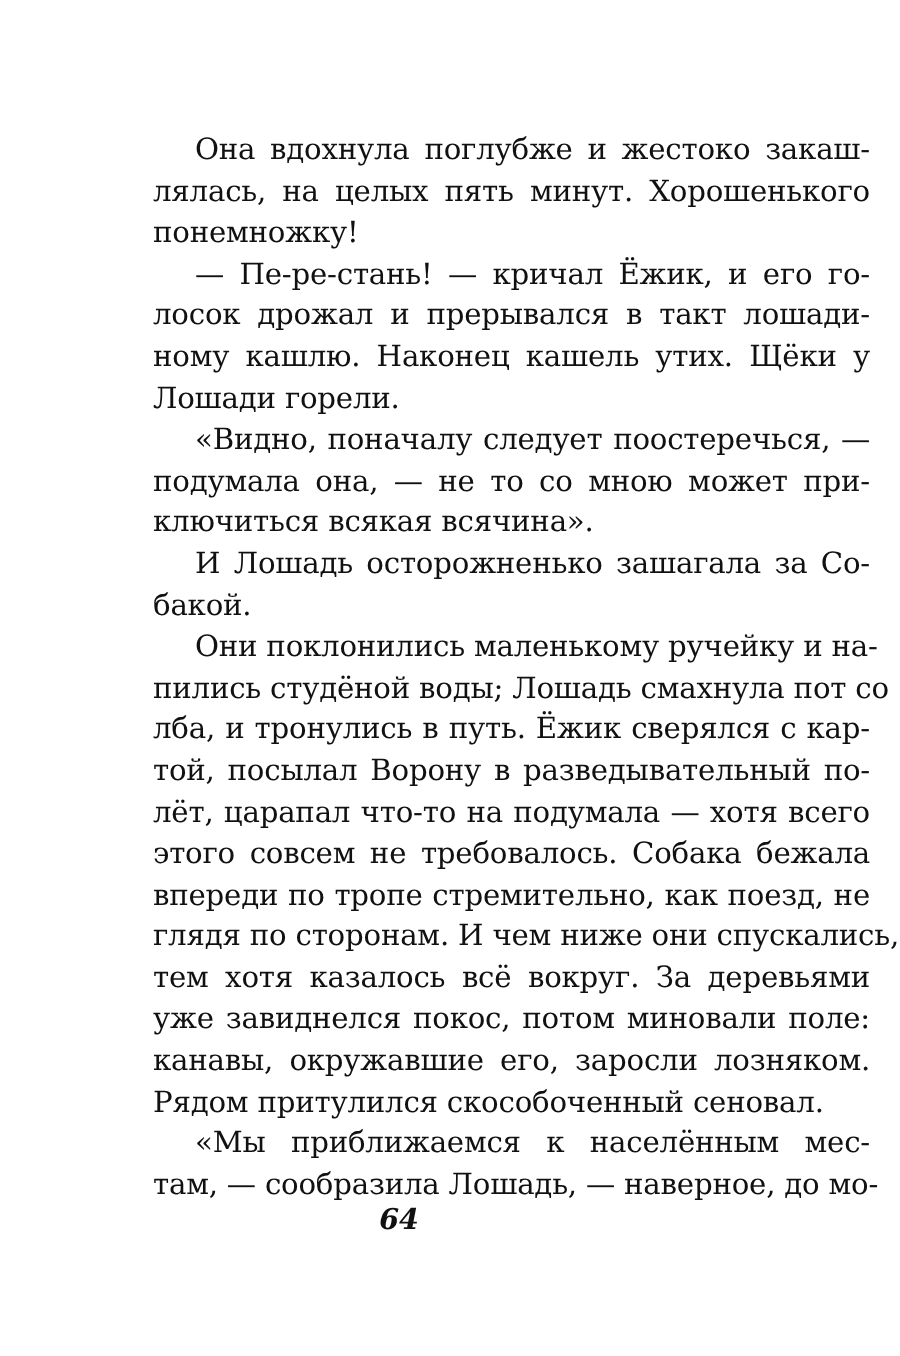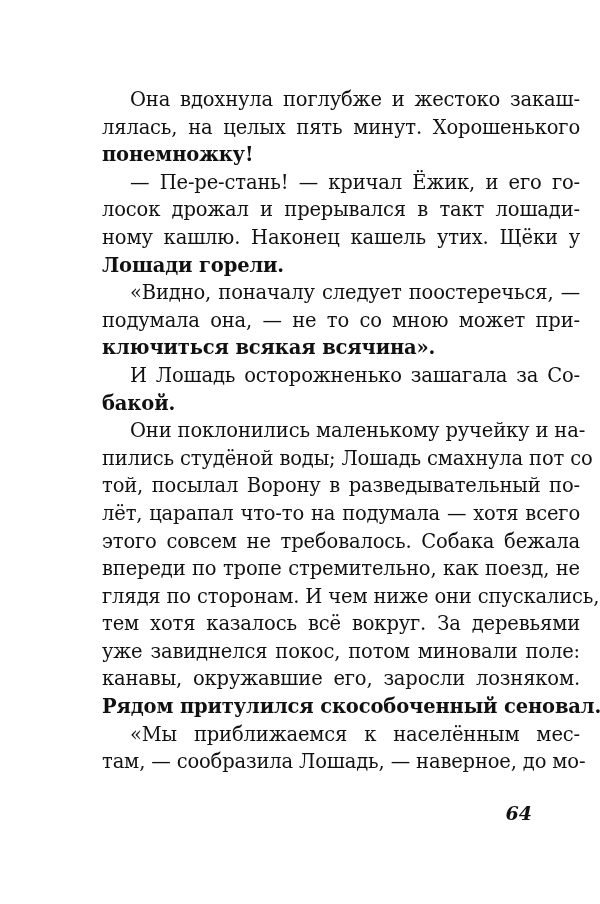--- a/index.html
+++ b/index.html
@@ -31,28 +31,27 @@
       text-align: justify;
       text-align-last: justify;
       letter-spacing: -0.15px;
       color: #111111;
     }
     .line.indent {
       padding-left: 28px;
     }
     .line.last {
       text-align-last: left;
-      font-weight: bold;
     }
     .page-number {
       position: absolute;
       left: 0;
       width: 532px;
       top: 802px;
-      text-align: right;
+      text-align: center;
       font-family: "DejaVu Serif", serif;
       font-weight: bold;
       font-style: italic;
       font-size: 19px;
       color: #111111;
     }
   </style>
 </head>
 <body>
 
@@ -64,20 +63,21 @@
   <span class="line">лосок дрожал и прерывался в такт лошади-</span>
   <span class="line">ному кашлю. Наконец кашель утих. Щёки у</span>
   <span class="line last">Лошади горели.</span>
   <span class="line indent">«Видно, поначалу следует поостеречься, —</span>
   <span class="line">подумала она, — не то со мною может при-</span>
   <span class="line last">ключиться всякая всячина».</span>
   <span class="line indent">И Лошадь осторожненько зашагала за Со-</span>
   <span class="line last">бакой.</span>
   <span class="line indent">Они поклонились маленькому ручейку и на-</span>
   <span class="line">пились студёной воды; Лошадь смахнула пот со</span>
+  <span class="line">лба, и тронулись в путь. Ёжик сверялся с кар-</span>
   <span class="line">той, посылал Ворону в разведывательный по-</span>
   <span class="line">лёт, царапал что-то на подумала — хотя всего</span>
   <span class="line">этого совсем не требовалось. Собака бежала</span>
   <span class="line">впереди по тропе стремительно, как поезд, не</span>
   <span class="line">глядя по сторонам. И чем ниже они спускались,</span>
   <span class="line">тем хотя казалось всё вокруг. За деревьями</span>
   <span class="line">уже завиднелся покос, потом миновали поле:</span>
   <span class="line">канавы, окружавшие его, заросли лозняком.</span>
   <span class="line last">Рядом притулился скособоченный сеновал.</span>
   <span class="line indent">«Мы приближаемся к населённым мес-</span>

